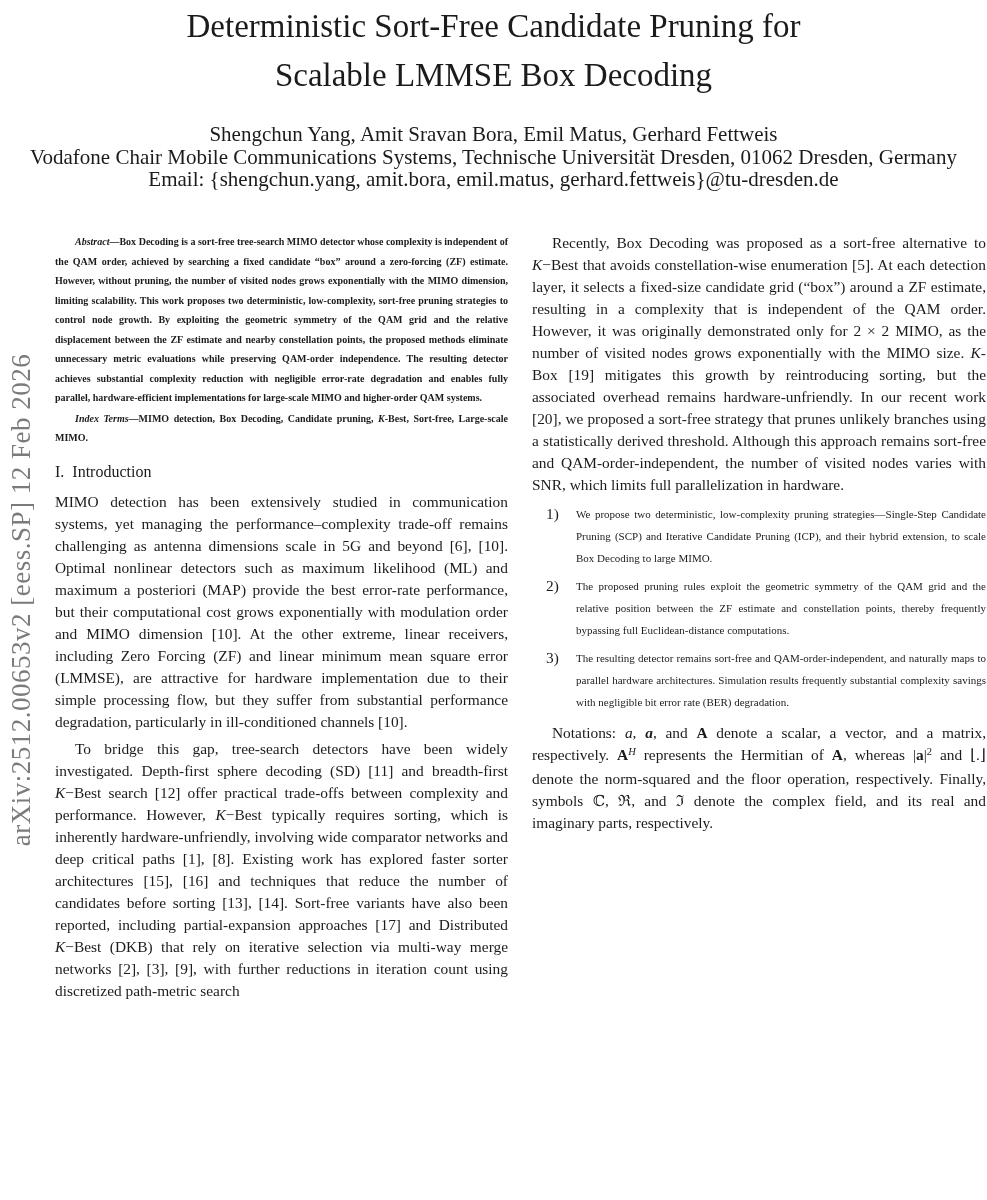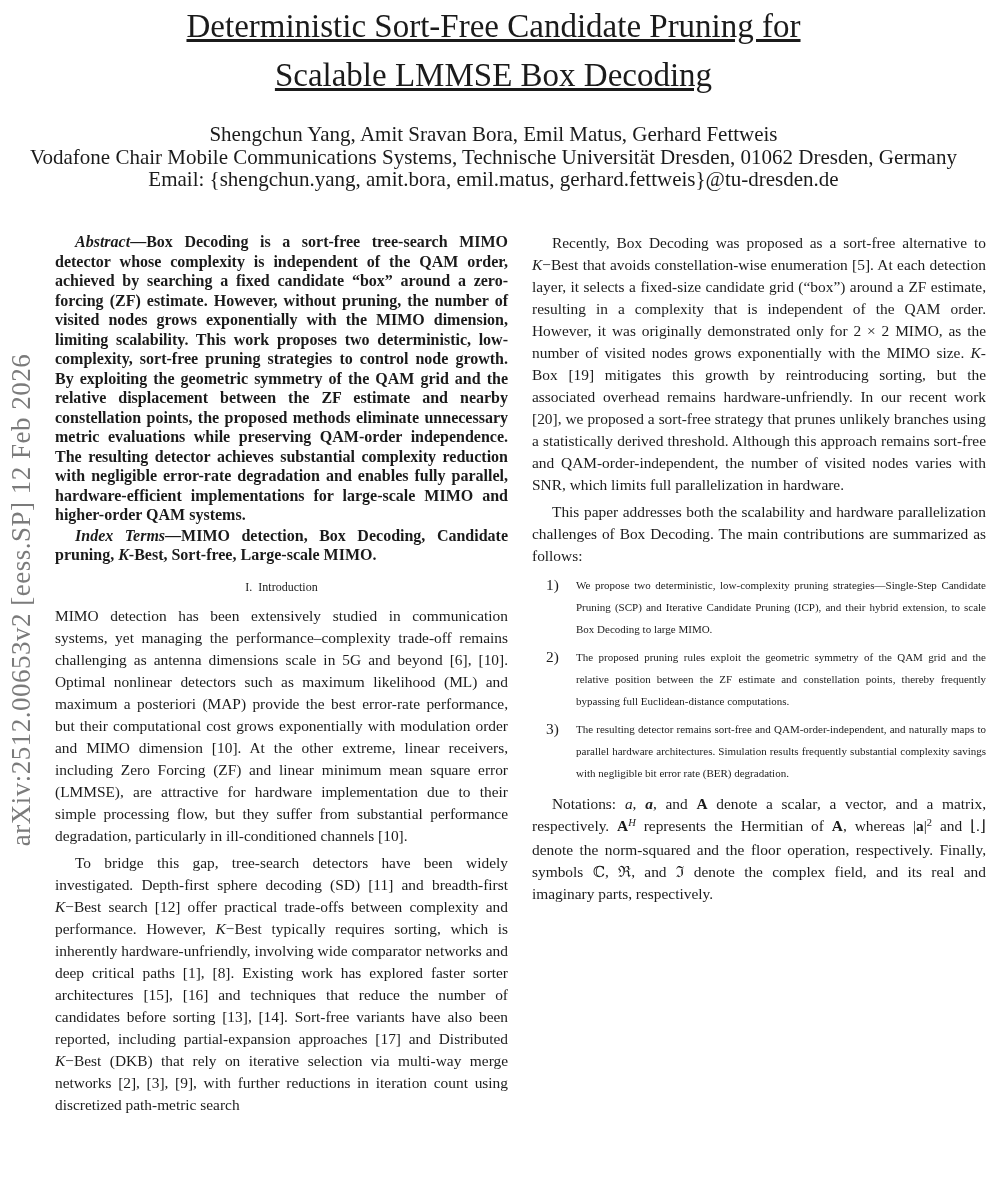--- a/index.html
+++ b/index.html
@@ -14,43 +14,43 @@
   .watermark{
     position:absolute;
     top:600px;left:21px;
     transform:translate(-50%,-50%) rotate(-90deg);
     white-space:nowrap;
     font-size:27px;
     letter-spacing:0.5px;
     color:#7b7b7b;
   }
   .header{position:absolute;top:2px;left:0;width:100%;text-align:center;}
-  .title{font-size:33px;line-height:49px;font-weight:normal;margin:0;text-decoration:underline;}
+  .title{font-size:33px;line-height:49px;font-weight:normal;margin:0;}
   .title span{display:block;}
   .authorblock{margin-top:23px;font-size:21px;line-height:22.5px;}
   .columns{
     position:absolute;top:232px;left:55px;width:931px;
     display:flex;gap:24px;
   }
   .col{width:453px;flex:0 0 453px;}
   .col.right{flex:0 0 454px;width:454px;}
   .para{
     font-size:15.4px;line-height:22px;
     text-align:justify;margin:0;
   }
   .para + .para{margin-top:5px;}
   .para.indent{text-indent:20px;}
   .para.abs{
-    font-size:16px;line-height:19.5px;
+    font-size:10px;line-height:19.5px;
     font-weight:bold;text-indent:20px;
   }
   .para.abs + .para.abs{margin-top:1px;}
   .sec-heading{
-    font-size:12px;font-weight:normal;
-    text-align:center;margin:15px 0 10px 0;
+    font-size:16px;font-weight:normal;
+    text-align:left;margin:15px 0 10px 0;
   }
   .list-wrap{margin-top:7px;}
   .li{display:flex;margin-top:6px;padding-left:14px;}
   .li-label{flex:0 0 22px;font-size:15.4px;line-height:22px;}
   .li-body{flex:1;font-size:11px;line-height:22px;text-align:justify;padding-left:8px;}
   .nota-wrap{margin-top:9px;}
   
   .r-n{}
   .r-i{font-style:italic;}
   .r-b{font-weight:bold;}
@@ -86,21 +86,20 @@
         </div>
       <h2 class="sec-heading">I. Introduction</h2>
       <div>
           <p class="para"><span class="r-n">MIMO detection has been extensively studied in communication systems, yet managing the performance–complexity trade-off remains challenging as antenna dimensions scale in 5G and beyond [6], [10]. Optimal nonlinear detectors such as maximum likelihood (ML) and maximum a posteriori (MAP) provide the best error-rate performance, but their computational cost grows exponentially with modulation order and MIMO dimension [10]. At the other extreme, linear receivers, including Zero Forcing (ZF) and linear minimum mean square error (LMMSE), are attractive for hardware implementation due to their simple processing flow, but they suffer from substantial performance degradation, particularly in ill-conditioned channels [10].</span></p>
           <p class="para indent"><span class="r-n">To bridge this gap, tree-search detectors have been widely investigated. Depth-first sphere decoding (SD) [11] and breadth-first </span><span class="r-i">K</span><span class="r-n">−Best search [12] offer practical trade-offs between complexity and performance. However, </span><span class="r-i">K</span><span class="r-n">−Best typically requires sorting, which is inherently hardware-unfriendly, involving wide comparator networks and deep critical paths [1], [8]. Existing work has explored faster sorter architectures [15], [16] and techniques that reduce the number of candidates before sorting [13], [14]. Sort-free variants have also been reported, including partial-expansion approaches [17] and Distributed </span><span class="r-i">K</span><span class="r-n">−Best (DKB) that rely on iterative selection via multi-way merge networks [2], [3], [9], with further reductions in iteration count using discretized path-metric search</span></p>
         </div>
     </div>
     <div class="col right">
       <div>
           <p class="para indent"><span class="r-n">Recently, Box Decoding was proposed as a sort-free alternative to </span><span class="r-i">K</span><span class="r-n">−Best that avoids constellation-wise enumeration [5]. At each detection layer, it selects a fixed-size candidate grid (“box”) around a ZF estimate, resulting in a complexity that is independent of the QAM order. However, it was originally demonstrated only for 2 × 2 MIMO, as the number of visited nodes grows exponentially with the MIMO size. </span><span class="r-i">K</span><span class="r-n">-Box [19] mitigates this growth by reintroducing sorting, but the associated overhead remains hardware-unfriendly. In our recent work [20], we proposed a sort-free strategy that prunes unlikely branches using a statistically derived threshold. Although this approach remains sort-free and QAM-order-independent, the number of visited nodes varies with SNR, which limits full parallelization in hardware.</span></p>
-          <p class="para indent"><span class="r-n">This paper addresses both the scalability and hardware parallelization challenges of Box Decoding. The main contributions are summarized as follows:</span></p>
         </div>
       <div class="list-wrap">
           <div class="li">
             <span class="li-label">1)</span>
             <span class="li-body"><span class="r-n">We propose two deterministic, low-complexity pruning strategies—Single-Step Candidate Pruning (SCP) and Iterative Candidate Pruning (ICP), and their hybrid extension, to scale Box Decoding to large MIMO.</span></span>
           </div>
           <div class="li">
             <span class="li-label">2)</span>
             <span class="li-body"><span class="r-n">The proposed pruning rules exploit the geometric symmetry of the QAM grid and the relative position between the ZF estimate and constellation points, thereby frequently bypassing full Euclidean-distance computations.</span></span>
           </div>

